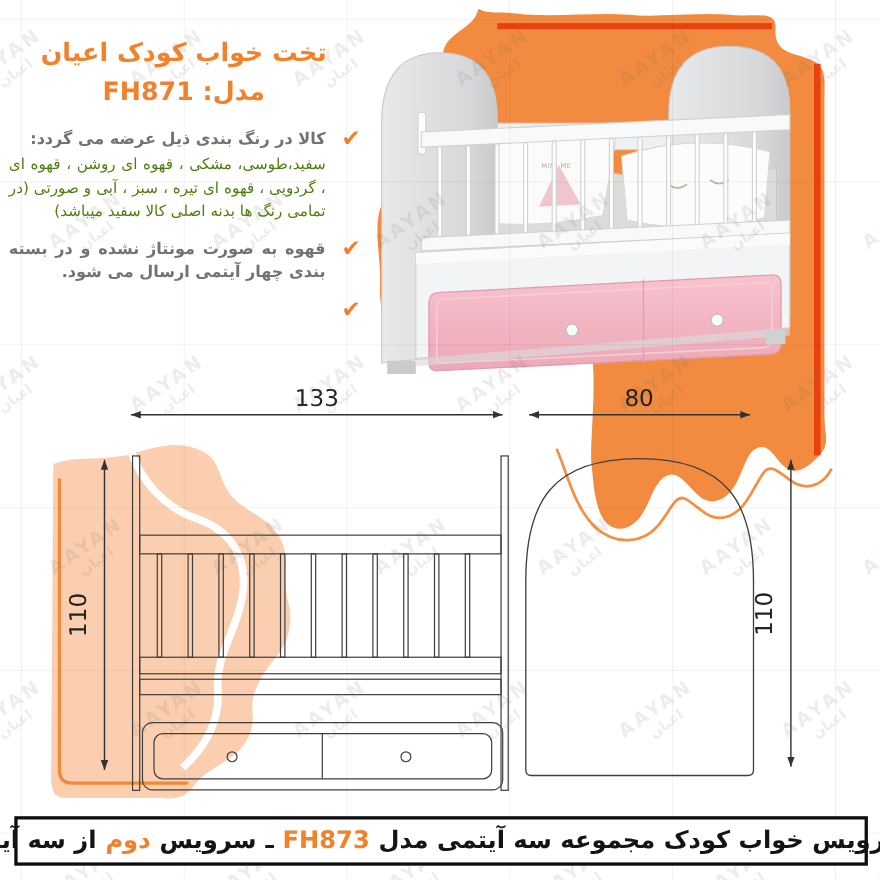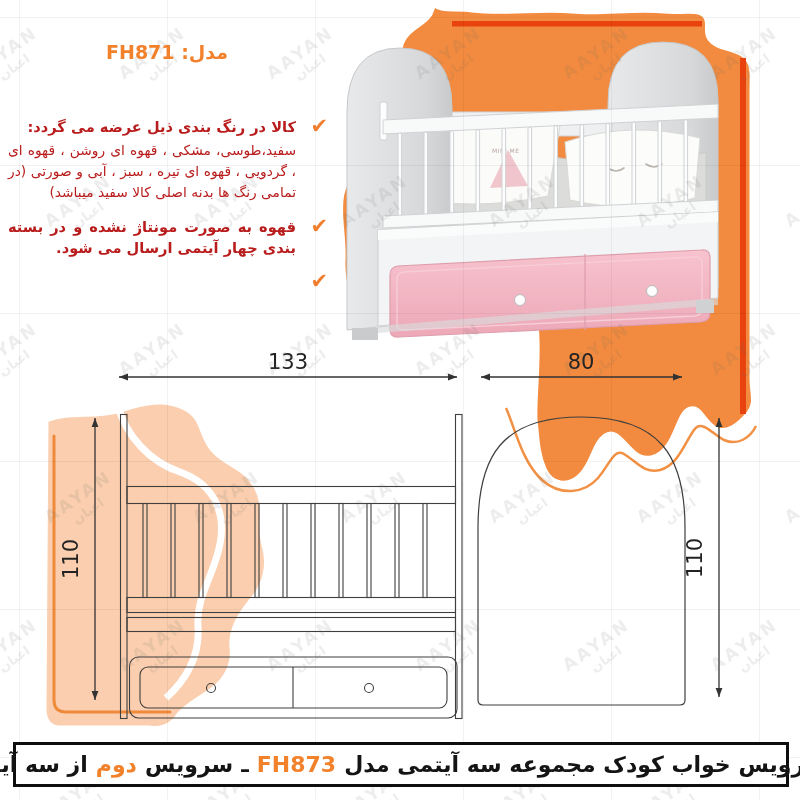--- a/index.html
+++ b/index.html
@@ -15,26 +15,26 @@
   
   .wm-layer{position:absolute;inset:0;z-index:2;pointer-events:none;overflow:hidden;}
   .wm{position:absolute;transform:rotate(-35deg);color:rgba(110,110,110,0.12);
       text-align:center;line-height:1.15;letter-spacing:3px;font-size:17px;font-weight:bold;}
   .wm span{display:block;}
   .wm span:last-child{font-size:13px;letter-spacing:1px;}
   
   .title-block{position:absolute;left:14px;top:34px;width:306px;z-index:4;
       text-align:center;color:#F2812C;font-weight:bold;direction:rtl;}
   .title-line1{font-size:23px;line-height:1.3;}
-  .title-line2{font-size:19px;margin-top:7px;}
+  .title-line2{font-size:23px;margin-top:7px;}
   .bullets{position:absolute;left:8px;top:116px;width:322px;z-index:4;direction:rtl;}
   .bullet{position:relative;padding-right:34px;margin-bottom:13px;}
   .check{position:absolute;right:2px;top:-2px;color:#EF7F2E;font-size:21px;font-weight:bold;}
-  .b-head{font-weight:bold;font-size:14.6px;color:#b91c1c;line-height:1.45;text-align:justify;}
-  .b-body{font-size:13.8px;color:#b91c1c;line-height:1.52;text-align:justify;margin-top:3px;}
+  .b-head{font-weight:bold;font-size:14.6px;color:#737373;line-height:1.45;text-align:justify;}
+  .b-body{font-size:13.8px;color:#4d7c0f;line-height:1.52;text-align:justify;margin-top:3px;}
   
   .footer{position:absolute;left:13px;top:742px;width:776px;height:45px;z-index:5;
       box-sizing:border-box;border:3px solid #0e0e0e;background:#fff;
       display:flex;align-items:center;justify-content:center;direction:rtl;
       font-weight:bold;font-size:22px;color:#141414;white-space:nowrap;}
   .footer .orange{color:#F2812C;}
   .footer span{margin:0 4px;}
   .dim-text{font-size:21px;fill:#222;font-family:"DejaVu Sans",sans-serif;}
   .pillow-print{font-size:6px;fill:#b9a6a0;letter-spacing:0.5px;font-family:"DejaVu Sans",sans-serif;}
 </style>
@@ -327,20 +327,21 @@
         <span>اعیان</span>
       </div>
       <div class="wm" style="left: 784px; top: 782px;">
         <span>AAYAN</span>
         <span>اعیان</span>
       </div>
     </div>
   <div class="grid-layer"></div>
 
   <div class="title-block">
+    <div class="title-line1">تخت خواب کودک اعیان</div>
     <div class="title-line2">
       <span>مدل:</span>
       <span>FH871</span>
     </div>
   </div>
 
   <div class="bullets">
     <div class="bullet">
       <span class="check">✔</span>
       <div class="b-head">کالا در رنگ بندی ذیل عرضه می گردد:</div>

